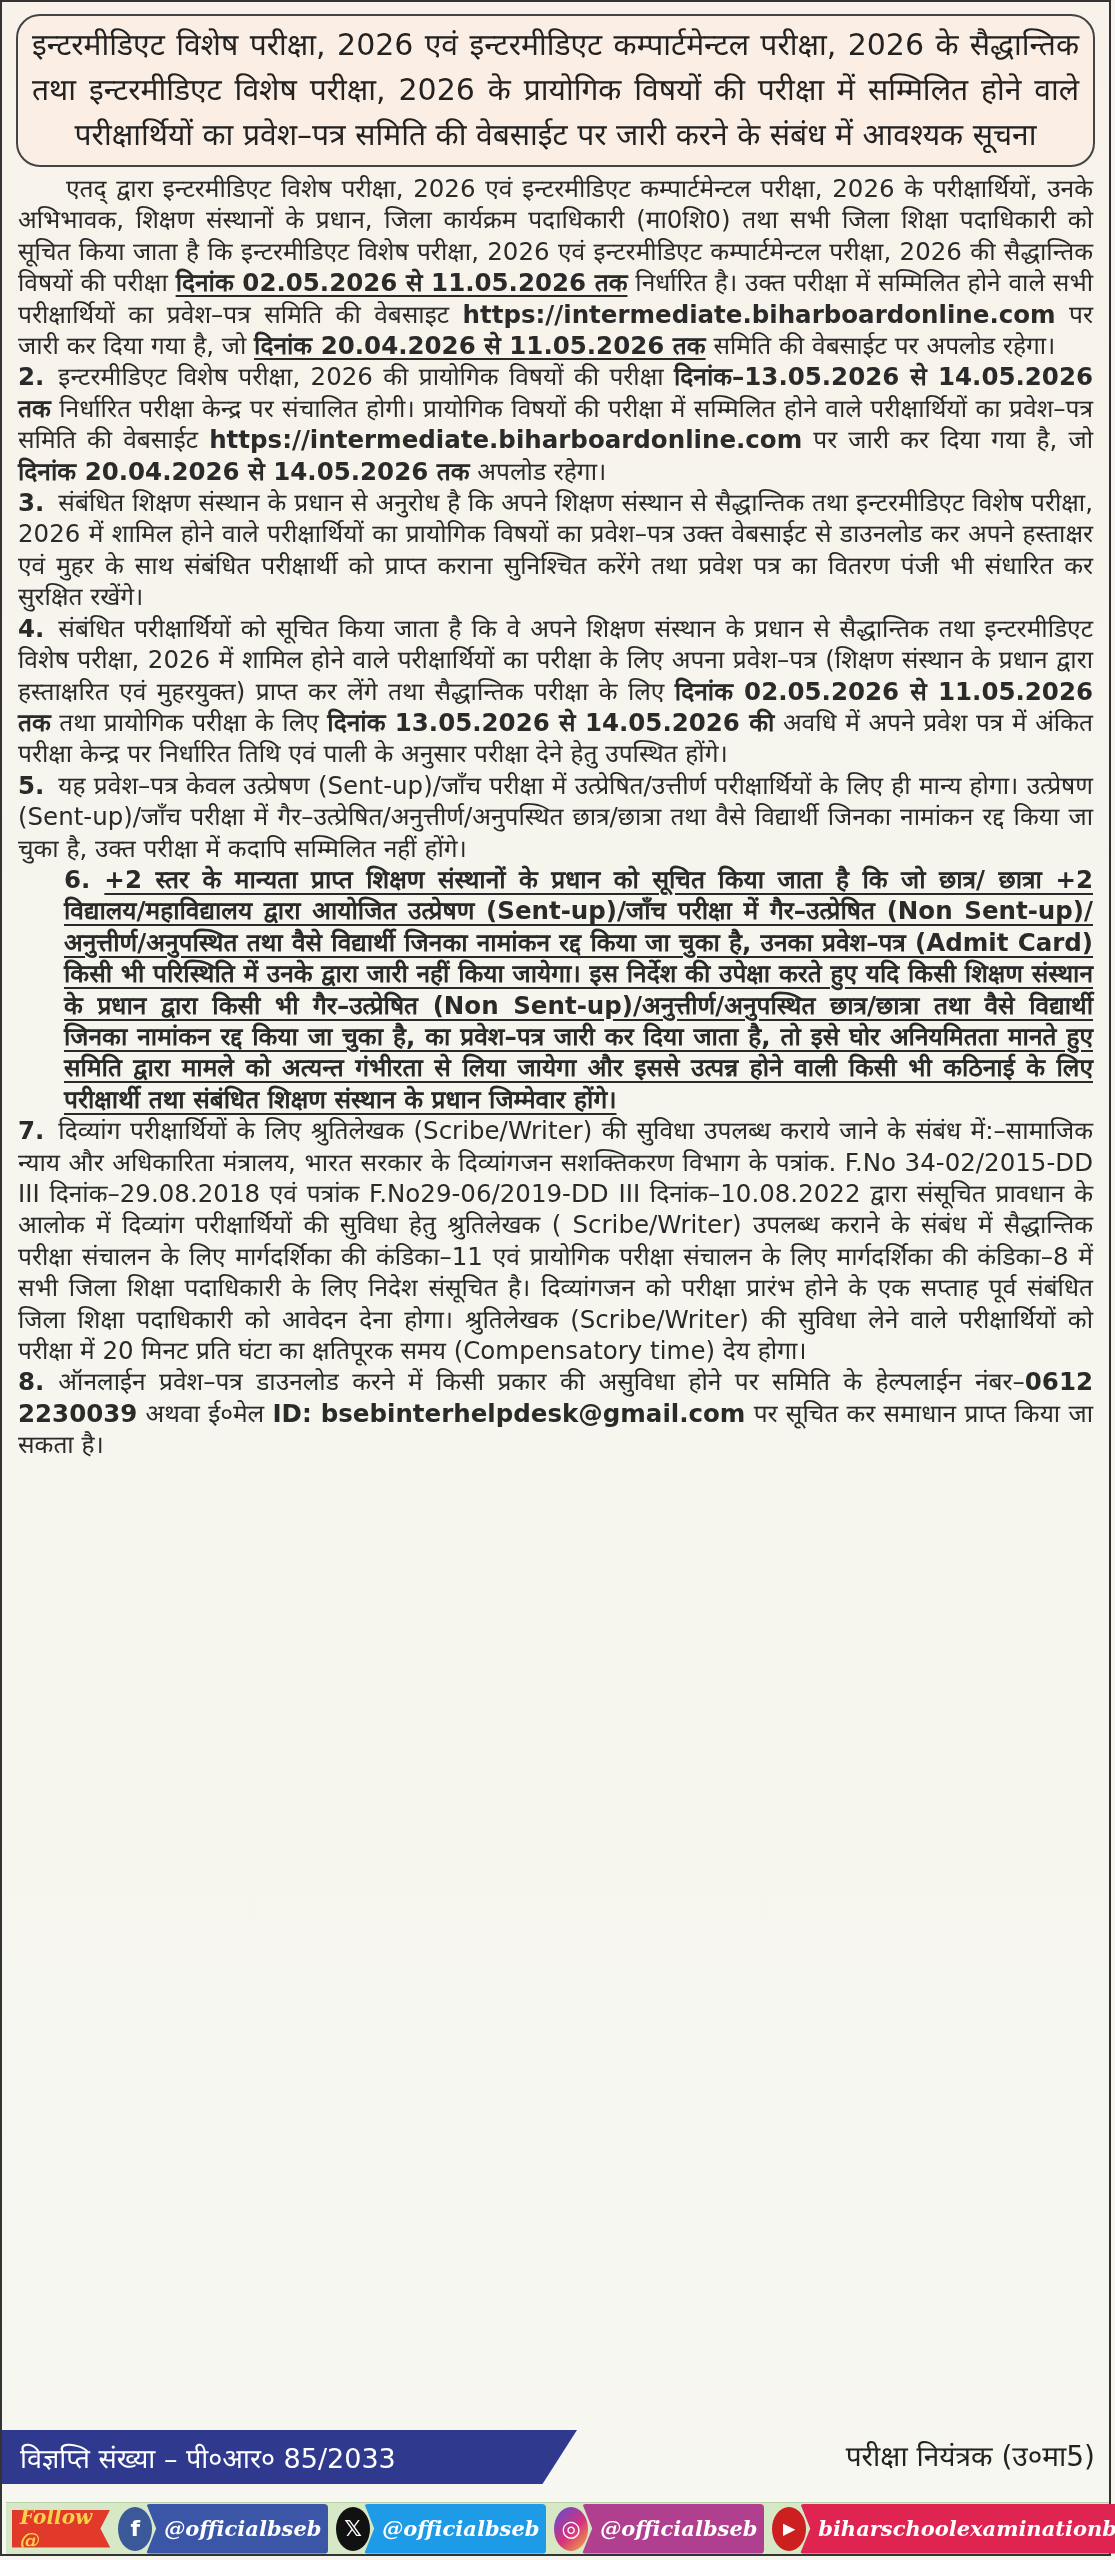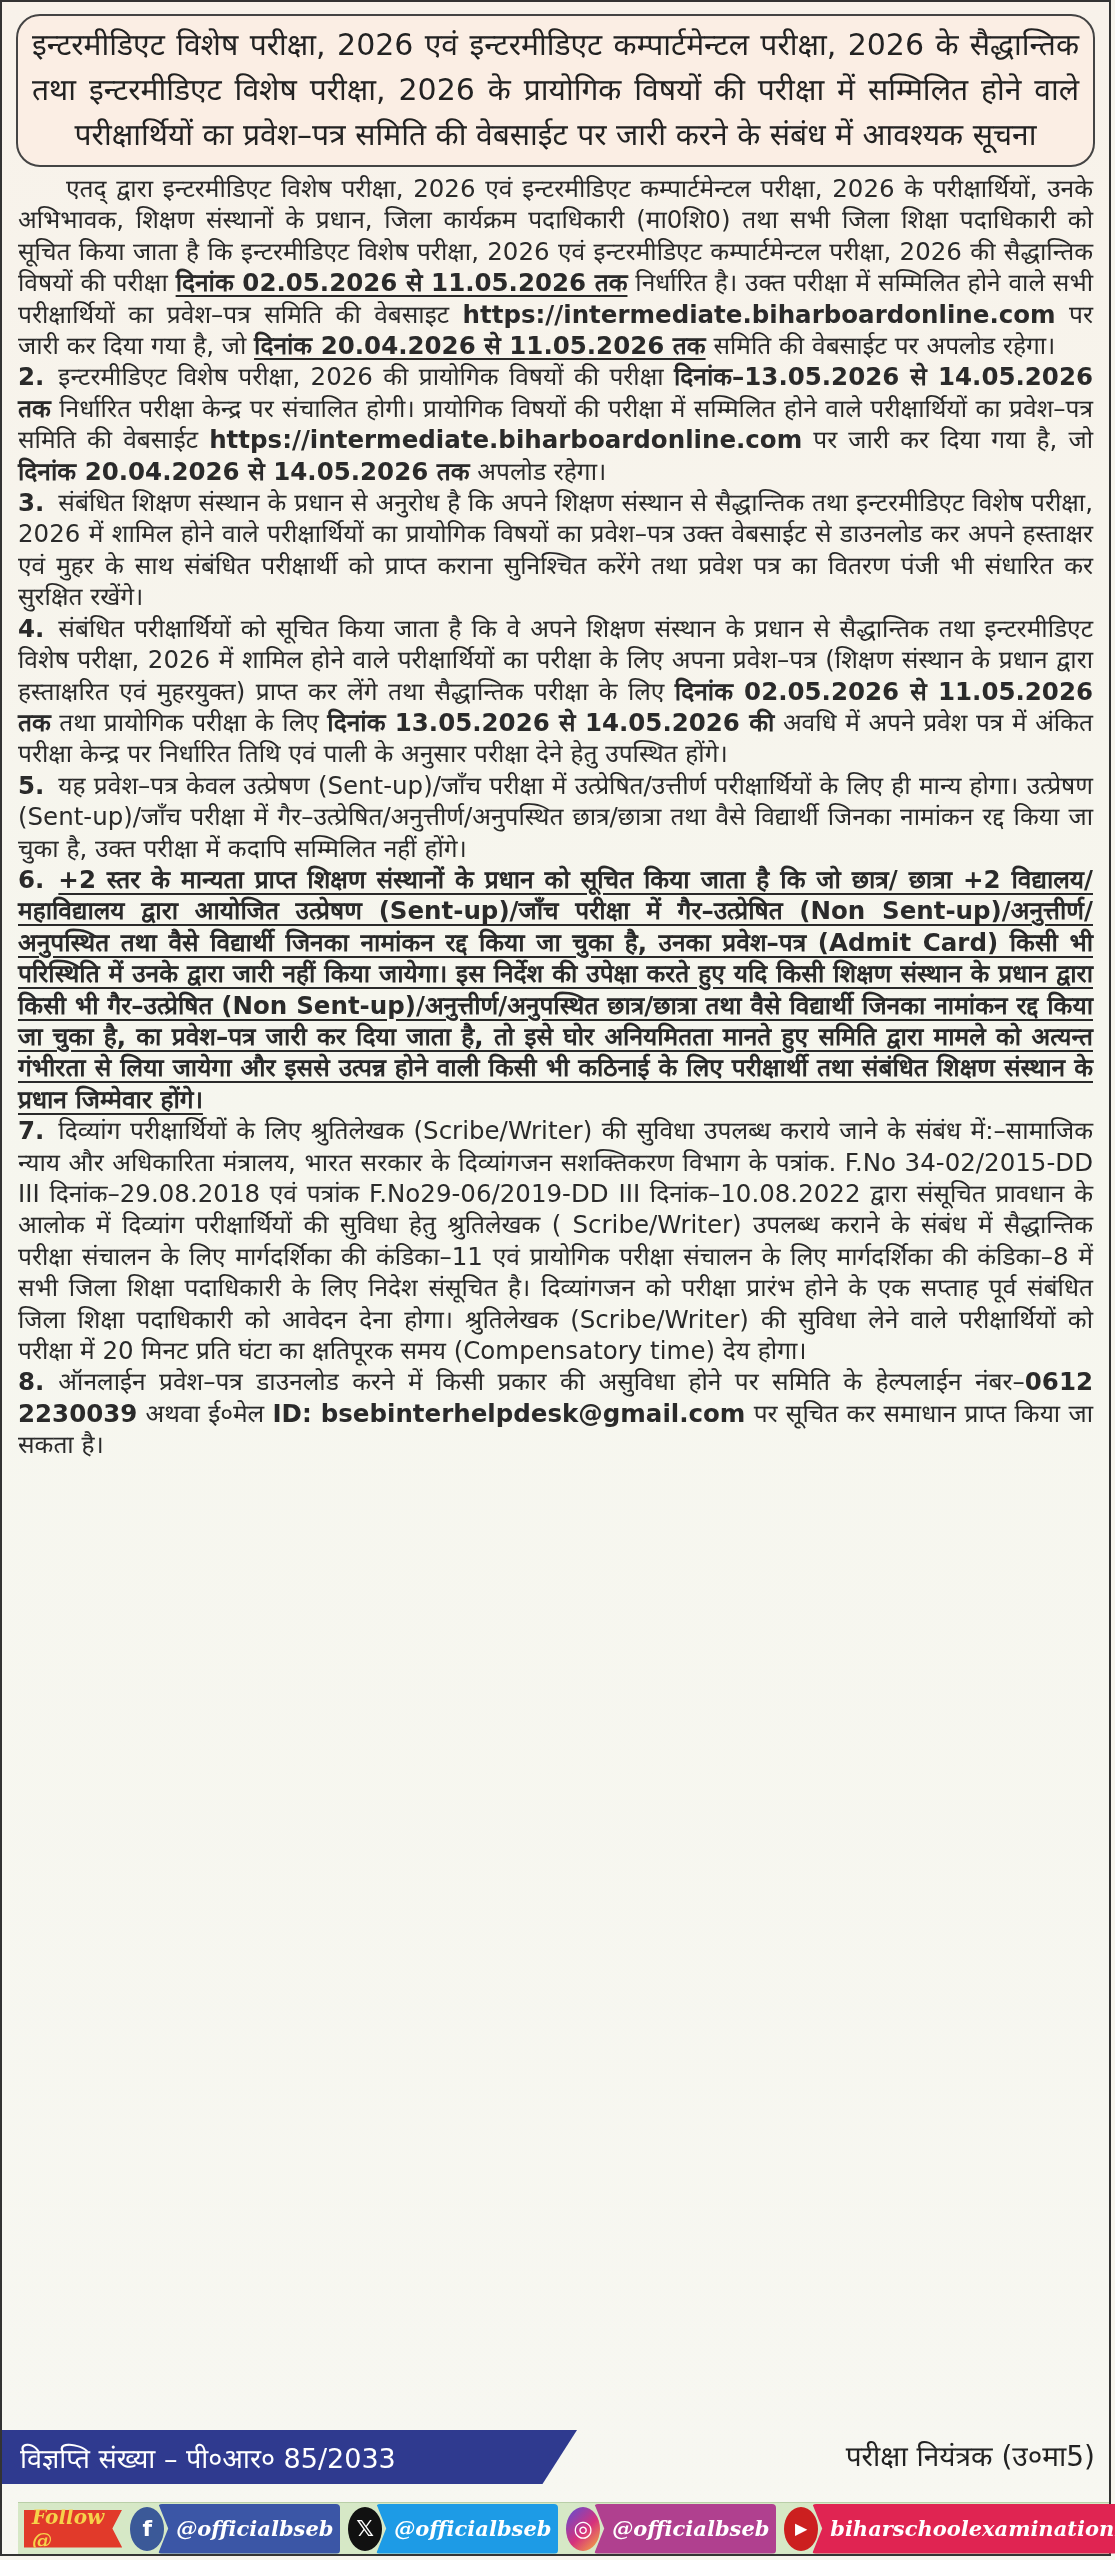--- a/index.html
+++ b/index.html
@@ -59,21 +59,21 @@
     font-size: 24.5px;
     line-height: 31.4px;
     color: #2a2a2a;
     text-align: justify;
   }
   .para { margin: 0; }
   .para .num { font-weight: bold; margin-right: 14px; }
   .indent { text-indent: 48px; }
   .b { font-weight: bold; }
   .u { text-decoration: underline; text-underline-offset: 4px; }
-  .para.strong { font-weight: bold; }
+  .para.strong { font-weight: bold; margin-left: 46px; }
   .para.strong .inner { text-decoration: underline; text-underline-offset: 5px; }
 
   .notice-footer {
     position: absolute;
     left: 0; right: 0;
     top: 2422px;
     height: 64px;
   }
   .notice-number {
     position: absolute;
@@ -92,21 +92,21 @@
   }
   .controller {
     position: absolute;
     right: 14px; top: 12px;
     font-family: "DejaVu Sans", sans-serif;
     font-size: 28px;
     color: #222;
   }
   .social-bar {
     position: absolute;
-    left: 16px; right: 0; bottom: 0;
+    left: 4px; right: 0; bottom: 0;
     height: 52px;
     background: #d6e8c6;
     border-top: 1px solid #b9cfa8;
     display: flex; align-items: center;
     padding: 0 6px;
     box-sizing: border-box;
     gap: 8px;
   }
   .follow-tag {
     height: 38px;

